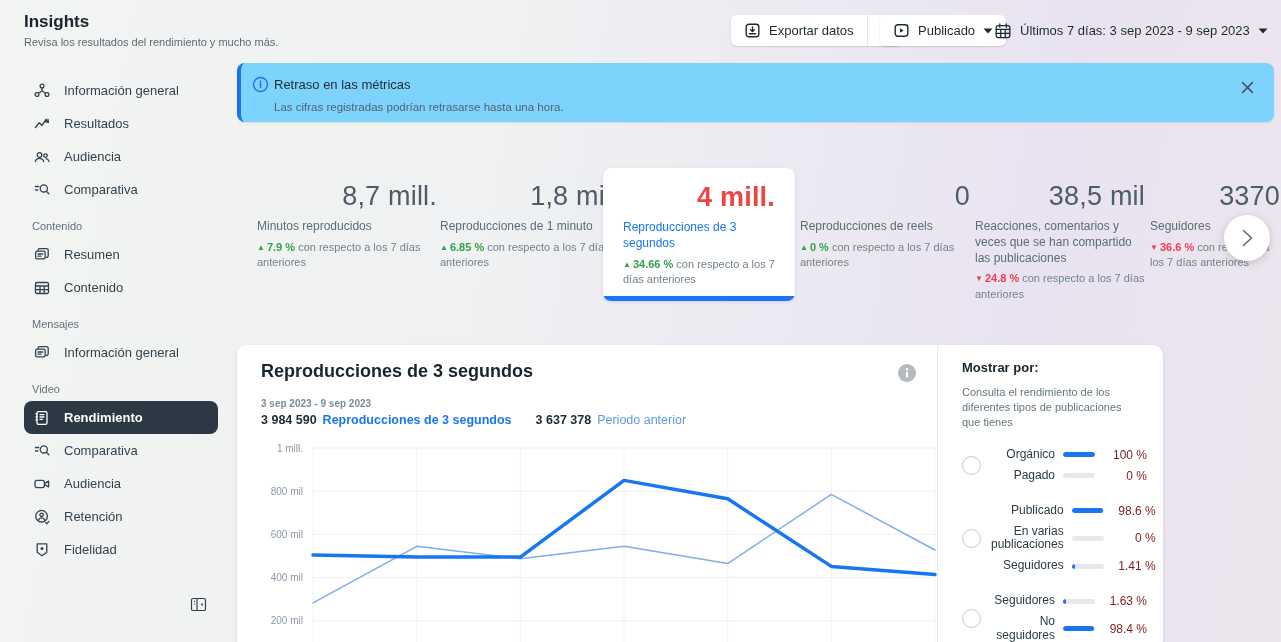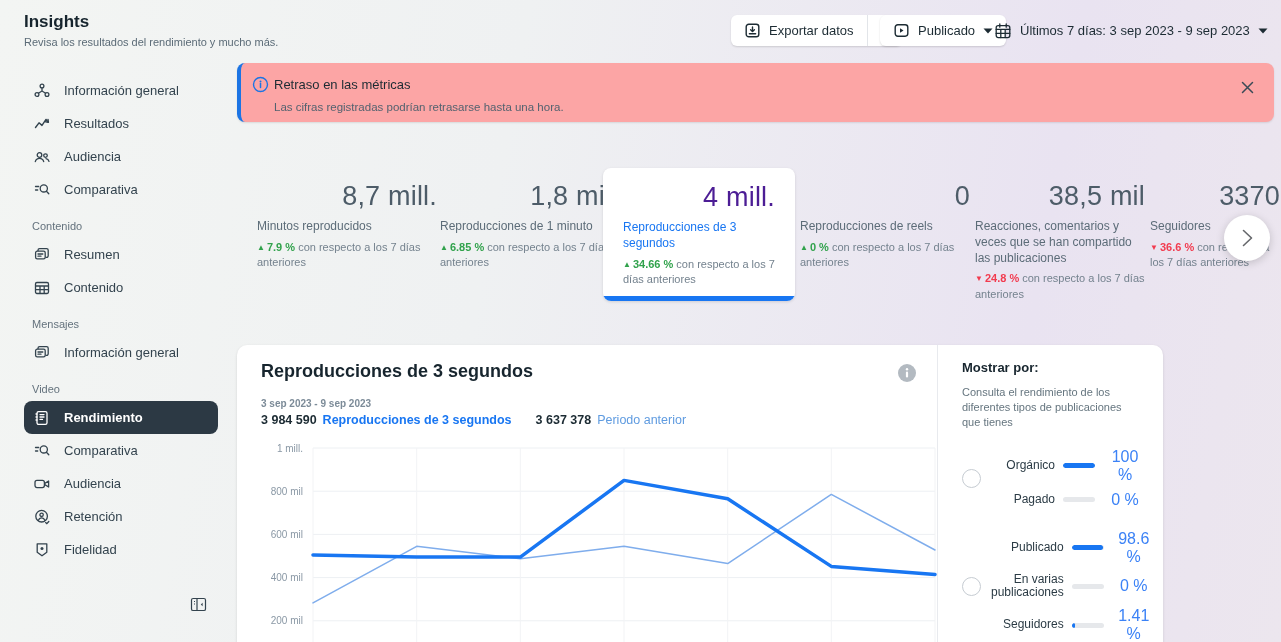--- a/index.html
+++ b/index.html
@@ -31,39 +31,39 @@
   .sidebar { position:absolute; left:24px; top:74px; width:194px; }
   .side-item { height:33px; display:flex; align-items:center; gap:12px; padding:0 6px 0 8px;
                font-size:13px; color:#33434e; cursor:pointer; border-radius:8px; }
   .side-item .icon { width:20px; }
   .side-section { height:32px; display:flex; align-items:flex-end; padding:0 0 6px 8px;
                   font-size:11px; color:#64727d; }
   .side-item.active { background:#2c3944; color:#fff; font-weight:700; }
   .collapse-btn { position:absolute; left:190px; top:596px; cursor:pointer; }
 
   
-  .alert { position:absolute; left:237px; top:63px; width:1037px; height:59px; background:#fca5a5;
+  .alert { position:absolute; left:237px; top:63px; width:1037px; height:59px; background:#7dd3fc;
            border-left:4px solid #1b74e4; border-radius:8px; box-shadow:0 1px 2px rgba(0,0,0,.10); }
   .alert-title { position:absolute; left:33px; top:14px; font-size:13px; color:#1c2b33; }
   .alert-body { position:absolute; left:33px; top:38px; font-size:11.5px; color:#53626f; }
   .alert-info { position:absolute; left:11px; top:13px; }
   .alert-close { position:absolute; right:16px; top:14px; cursor:pointer; padding:4px; }
 
   
   .mcard { position:absolute; top:165px; padding:16px 0 0 0; cursor:pointer; }
   .mcard .mval { font-size:27px; font-weight:400; color:#4d5c68; letter-spacing:.2px;text-align:right; }
   .mcard .mlabel { margin-top:7px; font-size:12px; line-height:1.32; color:#5c6c78; }
   .mcard .mdelta { margin-top:5px; font-size:11px; line-height:1.4; color:#74828e; }
   .mdelta .arrow { font-size:8px; vertical-align:1px; margin-right:2px; }
   .mdelta b { font-weight:700; }
   .up .arrow, .up b { color:#31a24c; }
   .down .arrow, .down b { color:#f23b4f; }
   .mcard.selected { top:168px; left:603px; width:192px; background:#fff; border-radius:8px;
                     padding:14px 20px; box-shadow:0 1px 3px rgba(0,0,0,.13); overflow:hidden; }
-  .mcard.selected .mval { color:#4c1d95; }
+  .mcard.selected .mval { color:#ef4444;font-weight:bold; }
   .mcard.selected .mlabel { color:#1876f2; }
   .mcard.selected .sel-bar { position:absolute; left:0; right:0; bottom:0; height:5px; background:#1876f2; }
 
   .next-btn { position:absolute; left:1224px; top:215px; width:46px; height:46px; border-radius:50%;
               background:#fff; box-shadow:0 2px 8px rgba(0,0,0,.18); display:flex; align-items:center;
               justify-content:center; cursor:pointer; }
 
   
   .chart-card { position:absolute; left:237px; top:345px; width:926px; height:320px; background:#fff;
                 border-radius:10px; box-shadow:0 1px 3px rgba(0,0,0,.12); }
@@ -86,21 +86,21 @@
   .sb-desc { margin-top:10px; font-size:11px; line-height:1.35; color:#65757f; width:180px; }
   .sb-groups { margin-top:18px; display:flex; flex-direction:column; gap:21px; }
   .sb-group { display:flex; align-items:center; }
   .radio { width:19px; height:19px; border:1.5px solid #c6ccd2; border-radius:50%; background:#fff;
            flex:0 0 auto; margin-right:10px; cursor:pointer; }
   .sb-rows { flex:1; display:flex; flex-direction:column; gap:7px; }
   .sb-row { display:flex; align-items:center; }
   .sb-row .rlabel { flex:1; text-align:right; font-size:12px; color:#2b3b45; line-height:1.15; }
   .bar-track { width:32px; height:5px; border-radius:3px; background:#e6e8eb; margin:0 8px; position:relative; overflow:hidden; flex:0 0 auto; }
   .bar-fill { position:absolute; left:0; top:0; bottom:0; background:#1876f2; border-radius:3px; }
-  .sb-row .rpct { width:44px; text-align:center; font-size:16px; color:#3b82f6; flex:0 0 auto; }
+  .sb-row .rpct { width:44px; text-align:right; font-size:12px; color:#7f1d1d; flex:0 0 auto; }
 
   svg { display:block; }
 </style>
 </head>
 <body>
 
 <div id="app">
 
   <div class="page-title">Insights</div>
   <div class="page-subtitle">Revisa los resultados del rendimiento y mucho más.</div>

